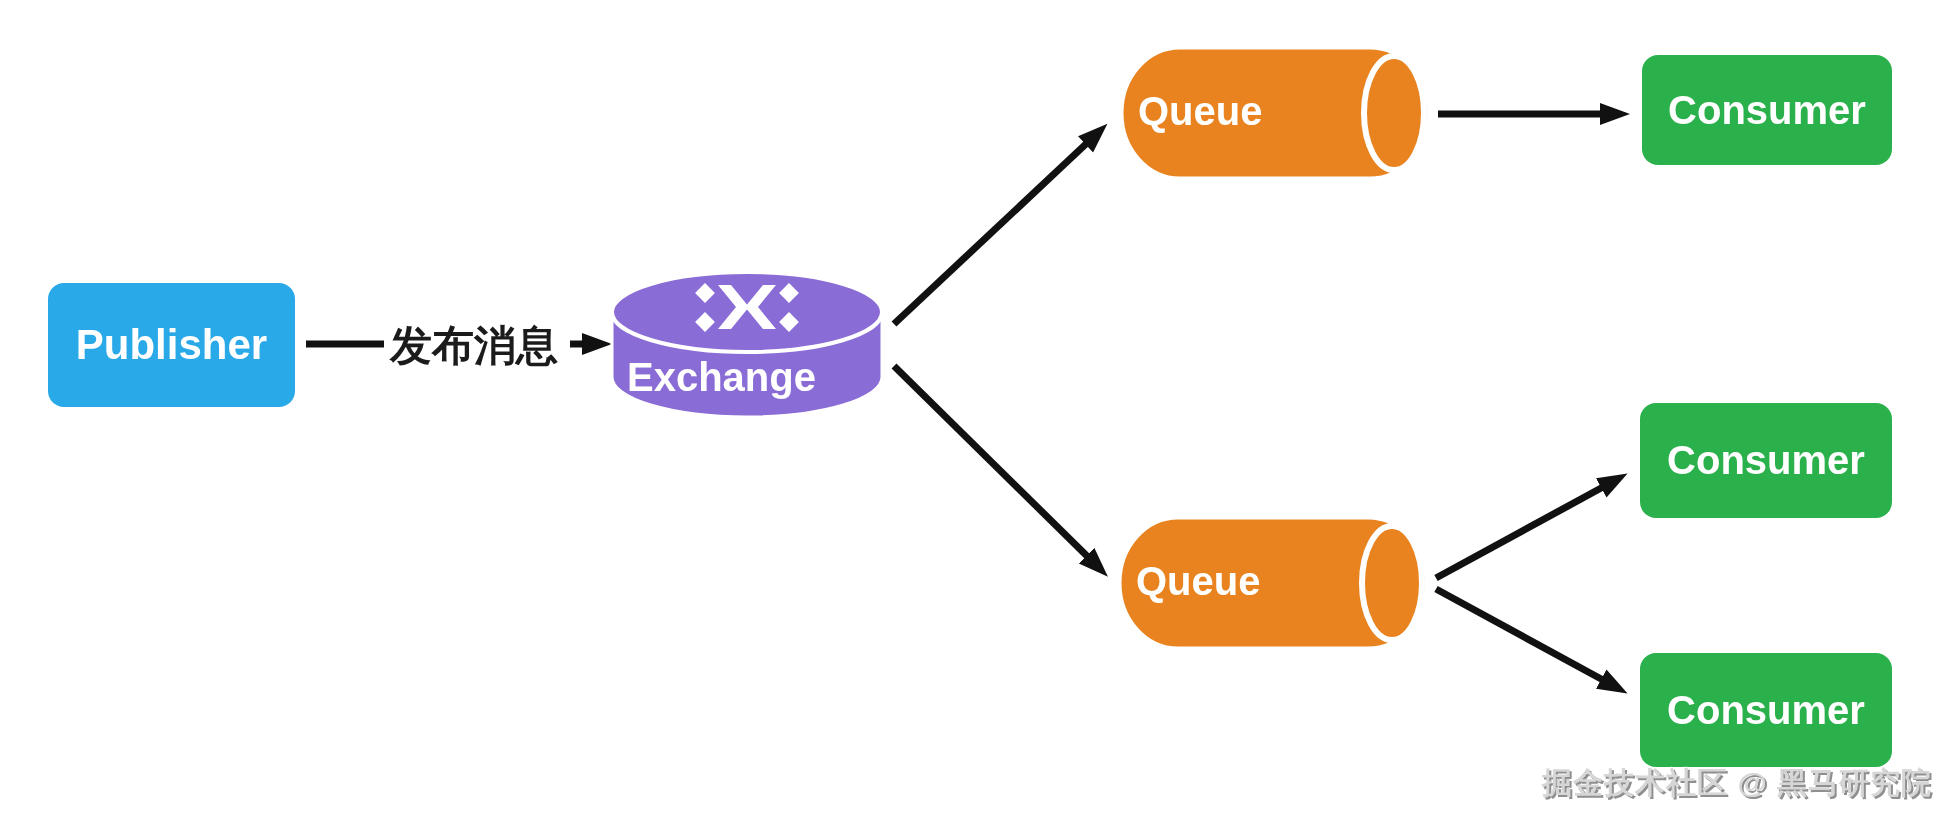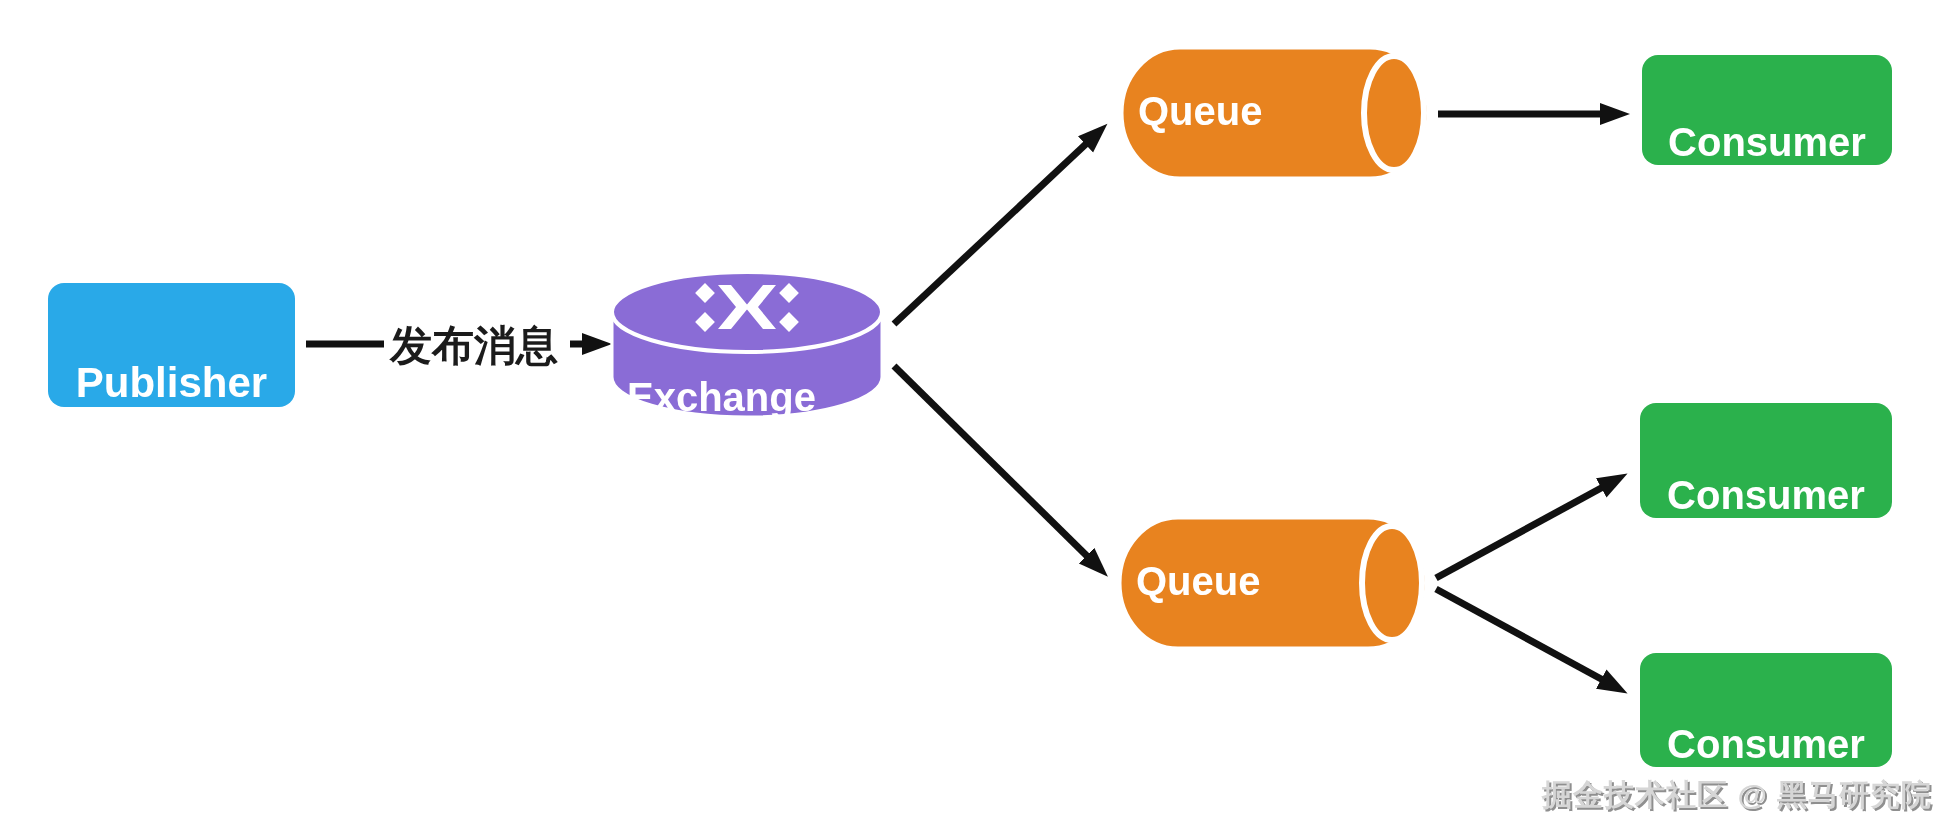--- a/index.html
+++ b/index.html
@@ -26,42 +26,42 @@
     color: #ffffff;
     font-weight: bold;
     text-align: left;
     pointer-events: none;
     white-space: nowrap;
   }
   .box {
     position: absolute;
     border-radius: 16px;
     display: flex;
-    align-items: flex-end;
+    align-items: center;
     justify-content: center;
     color: #ffffff;
     font-weight: bold;
     font-size: 42px;
     box-shadow: 0 0 0 2px #ffffff;
   }
   .publisher-box { background: #29A9E8; }
   .consumer-box  { background: #2BB14C; }
   .edge-label {
     position: absolute;
     color: #1b1b1b;
     font-size: 42px;
     font-weight: 600;
     white-space: nowrap;
   }
-  .exchange-label { font-size: 40px; width: 240px; left: 627px; top: 355px; margin-top: 20px; }
+  .exchange-label { font-size: 40px; width: 240px; left: 627px; top: 355px; }
   .queue-label    { font-size: 40px; width: 220px; }
   .watermark {
     position: absolute;
     right: 8px;
-    bottom: 4px;
+    bottom: 16px;
     font-size: 30px;
     font-weight: bold;
     color: #d6d6d6;
     letter-spacing: 1px;
     text-shadow: 2px 2px 0 #8f8f8f, -1px -1px 0 #ffffff;
     white-space: nowrap;
   }
 </style>
 </head>
 <body>

